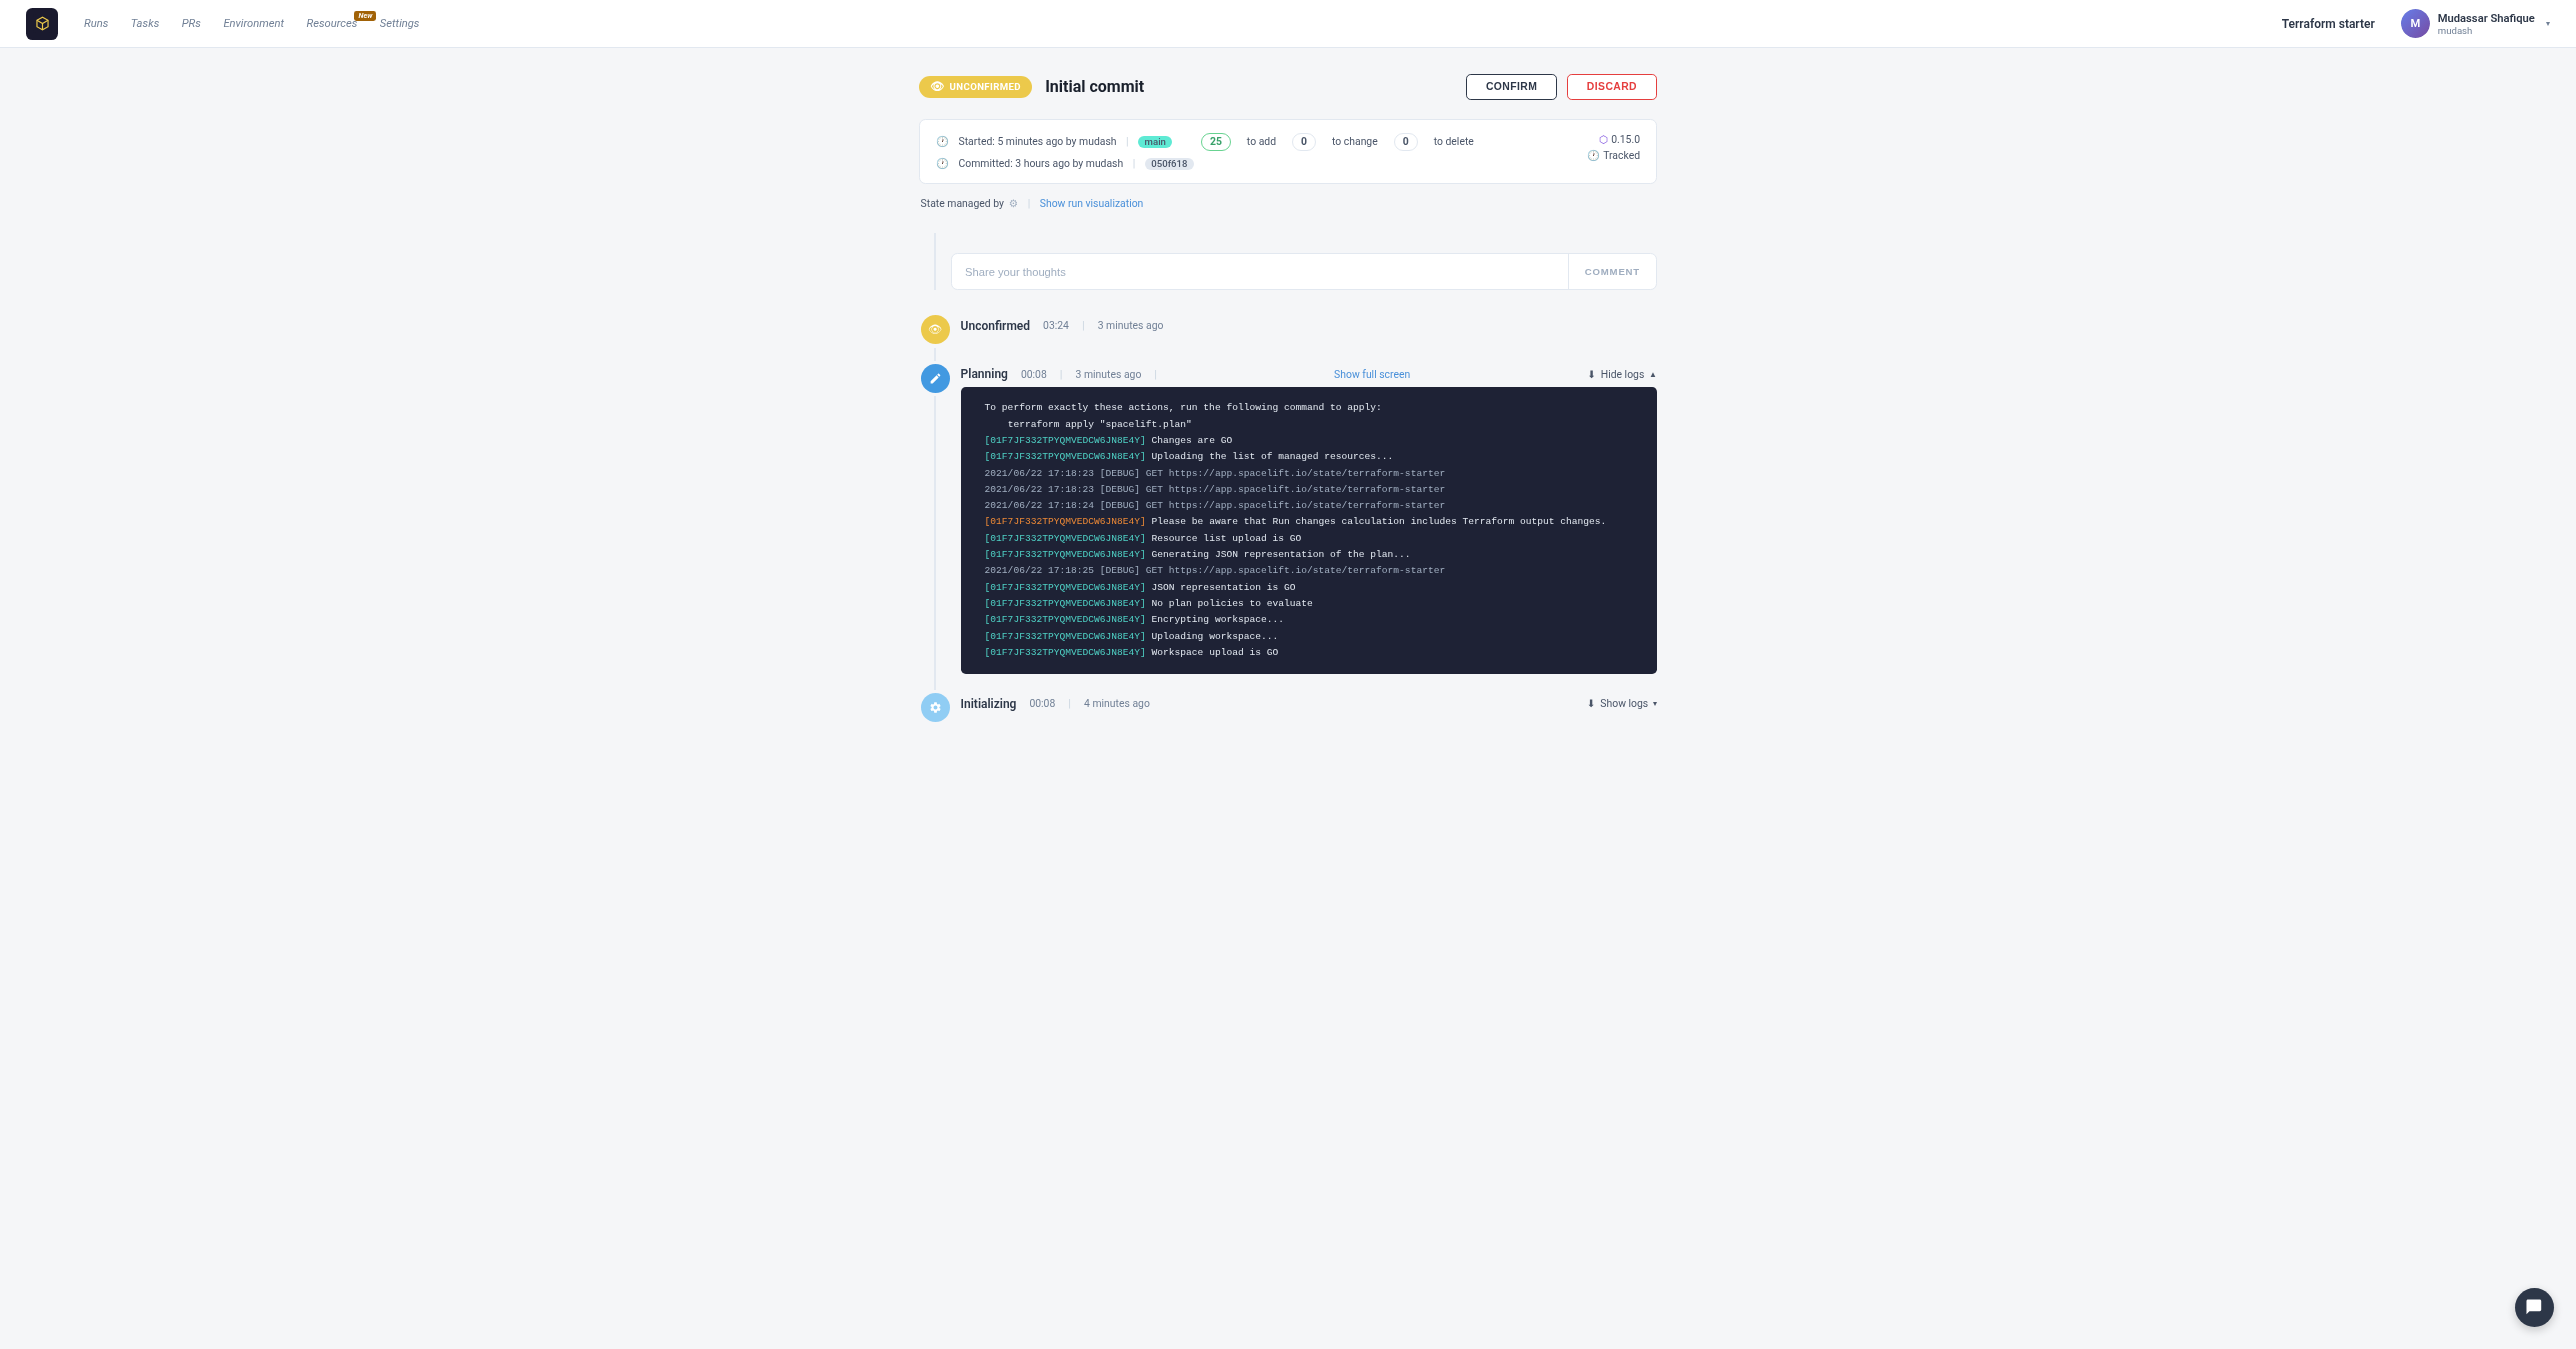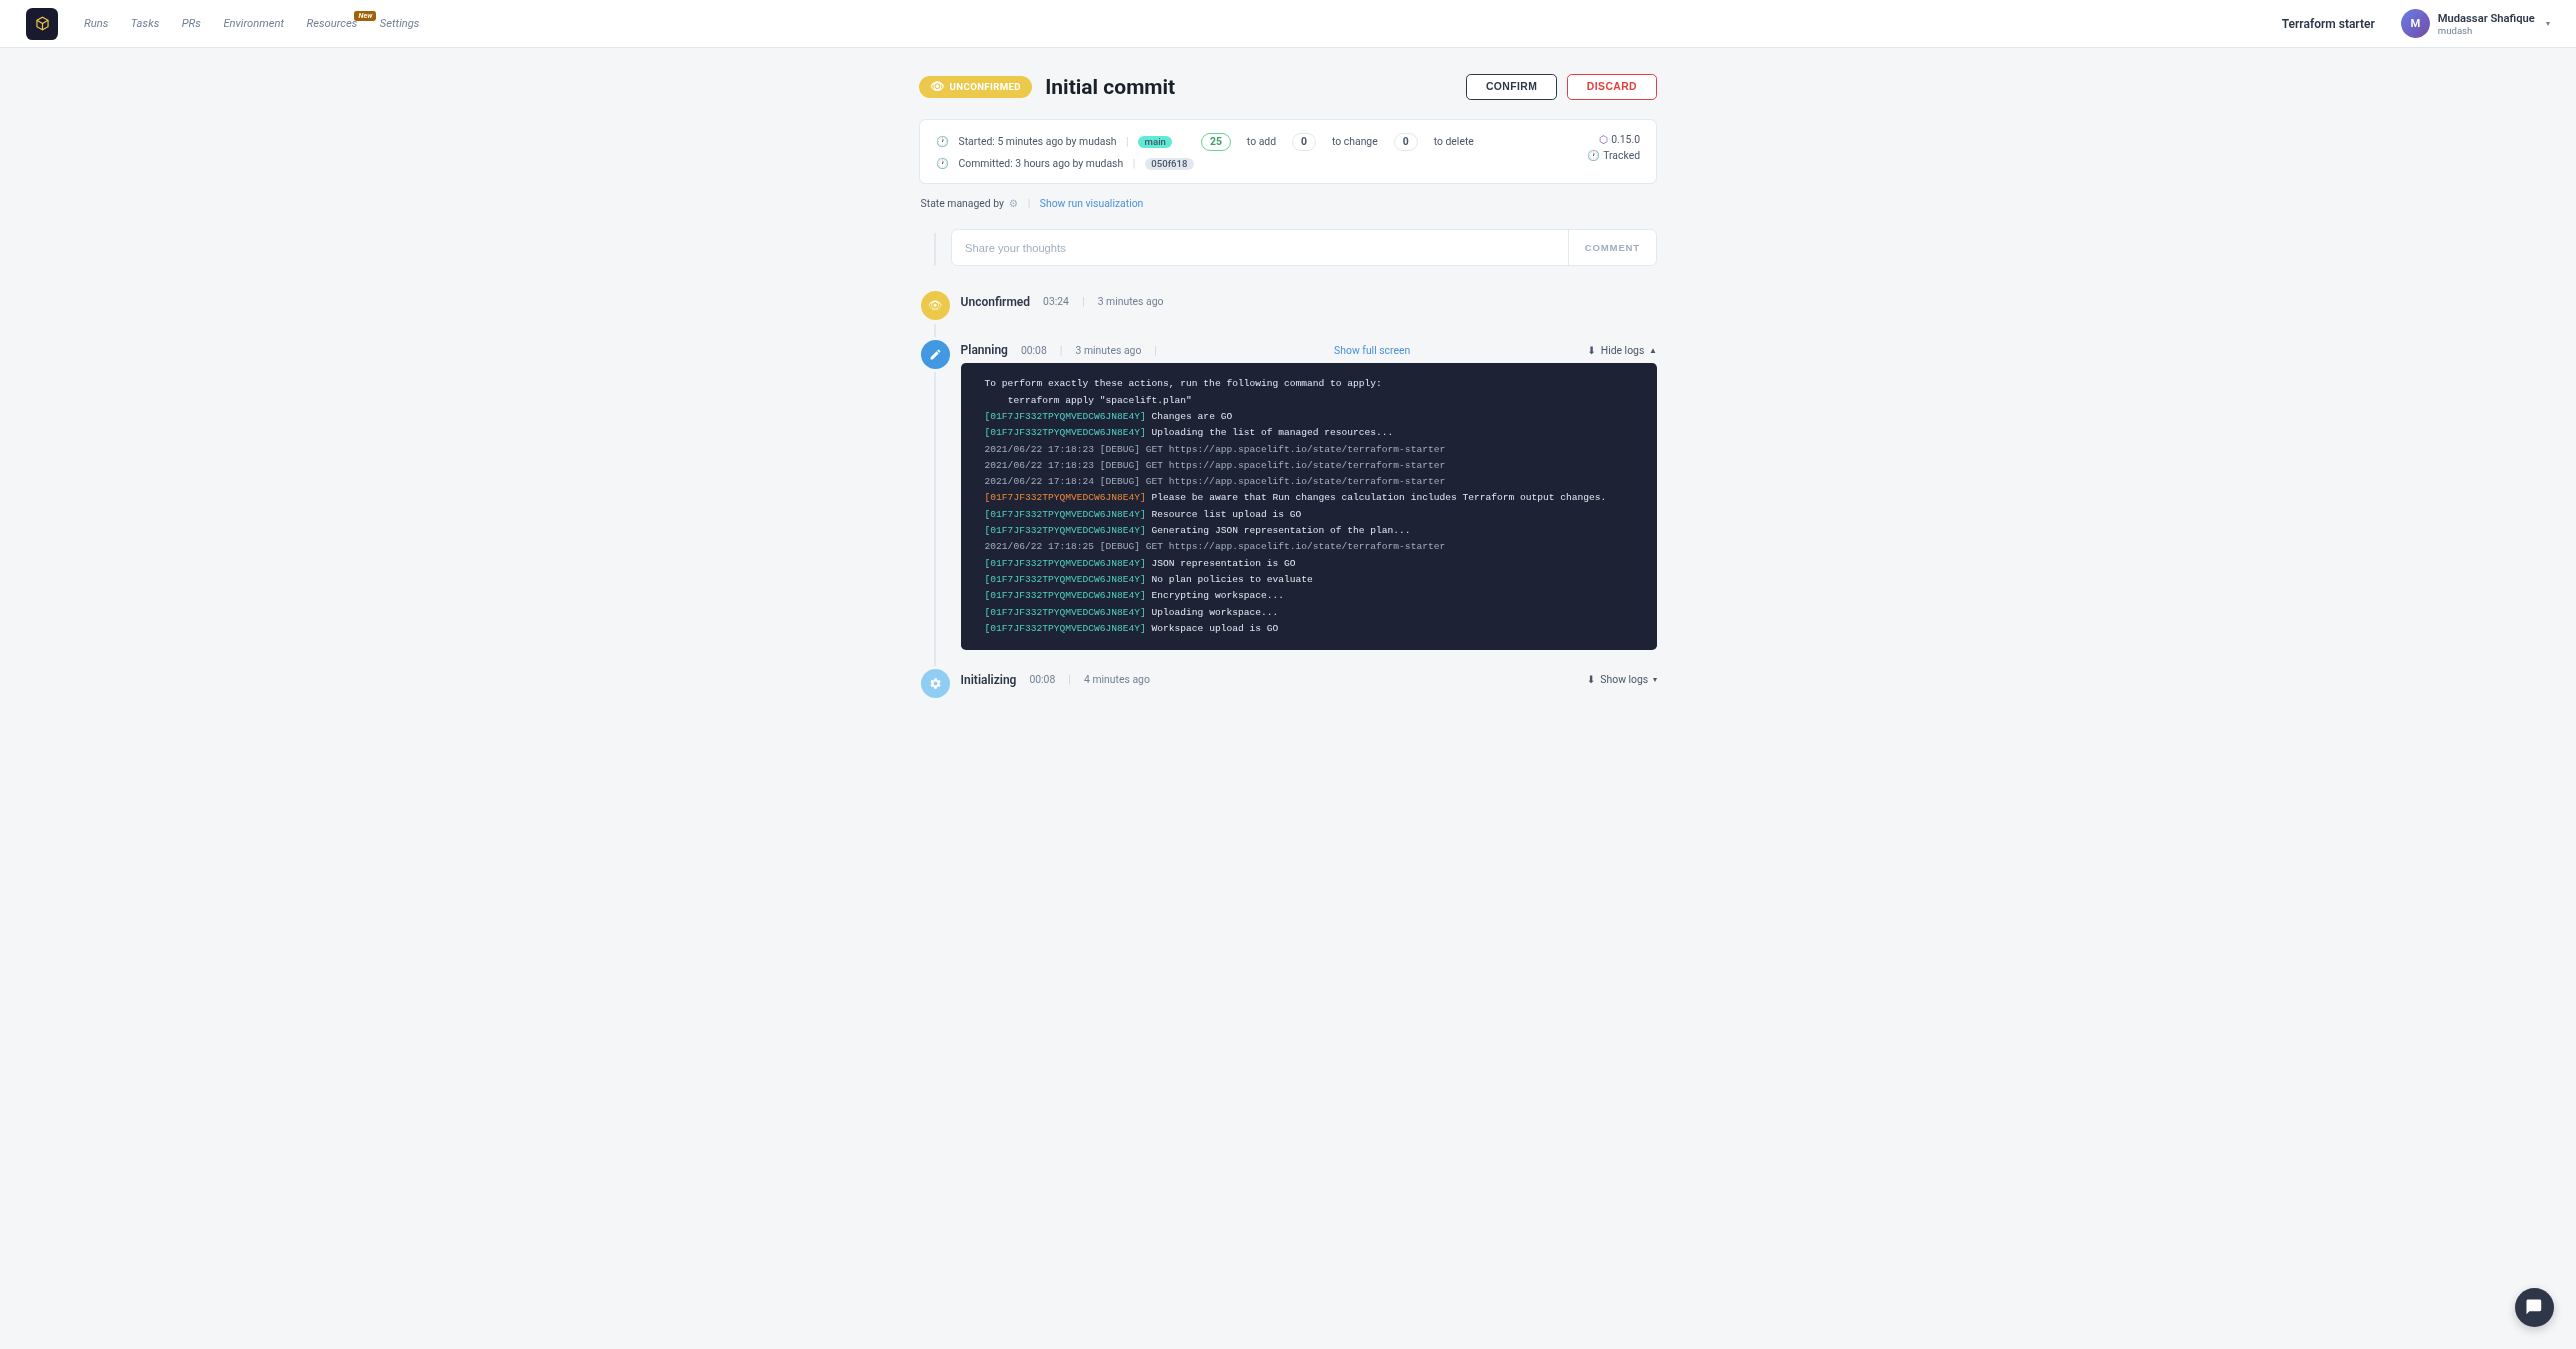--- a/index.html
+++ b/index.html
@@ -66,21 +66,21 @@
     .status-badge {
       background: #ecc94b; color: #fff;
       font-size: 9.6px; font-weight: 700;
       padding: 4.8px 11.2px; border-radius: 16px;
       display: flex; align-items: center; gap: 4.8px;
       letter-spacing: 0.4px;
       flex-shrink: 0;
     }
     .status-badge .eye-icon { font-size: 11.2px; }
     .run-title {
-      font-size: 21px; font-weight: 700; color: #1a202c; flex: 1;
+      font-size: 16px; font-weight: 700; color: #1a202c; flex: 1;
     }
     .header-actions { display: flex; gap: 9.6px; }
     .btn-confirm {
       border: 1.6px solid #2d3748; background: #fff; color: #2d3748;
       font-size: 10.4px; font-weight: 700; padding: 6.4px 19px;
       border-radius: 4.8px; cursor: pointer; letter-spacing: 0.4px;
     }
     .btn-discard {
       border: 1.6px solid #e53e3e; background: #fff; color: #e53e3e;
       font-size: 10.4px; font-weight: 700; padding: 6.4px 19px;
@@ -140,21 +140,21 @@
     .timeline-dot-container {
       width: 32px; display: flex; flex-direction: column; align-items: center;
       padding-top: 3.2px;
     }
     .timeline-line {
       width: 1.6px; background: #e2e8f0; flex: 1; min-height: 16px;
     }
     .comment-box-wrapper { flex: 1; }
     .comment-input-row {
       display: flex; border: 1.2px solid #e2e8f0; border-radius: 6.4px;
-      overflow: hidden; background: #fff;
+      overflow: hidden; background: #fff; margin-top: 24px;
     }
     .comment-input {
       flex: 1; border: none; outline: none; padding: 11.2px 13px;
       font-size: 11.2px; color: #a0aec0; background: transparent;
     }
     .comment-input::placeholder { color: #a0aec0; }
     .btn-comment {
       border: none; background: transparent; color: #a0aec0;
       font-size: 9.6px; font-weight: 700; padding: 0 16px;
       cursor: pointer; letter-spacing: 0.8px; border-left: 1.2px solid #e2e8f0; text-align: center;

